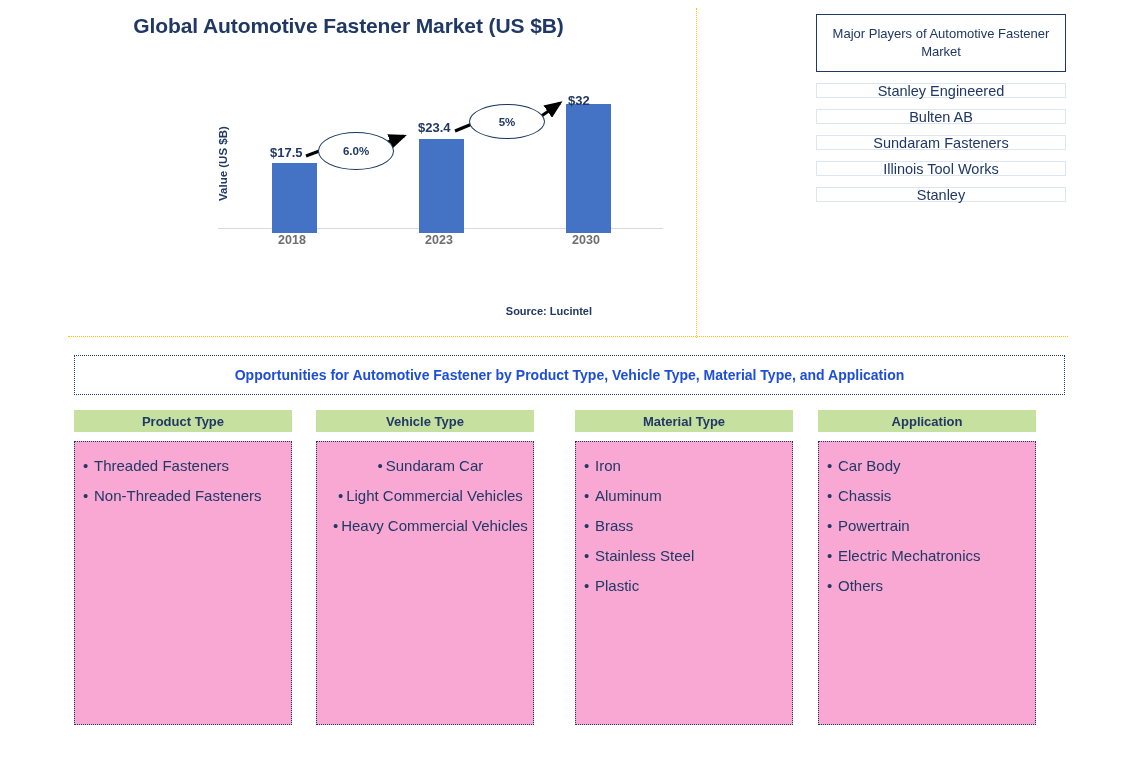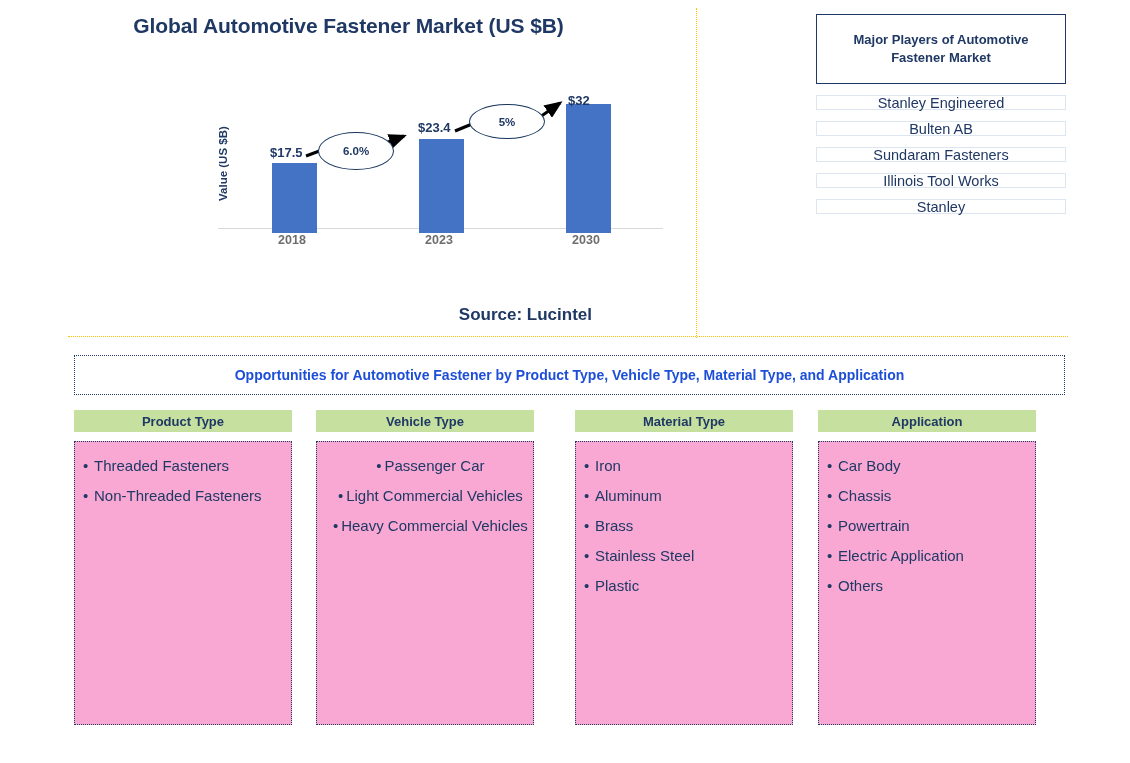--- a/index.html
+++ b/index.html
@@ -86,21 +86,21 @@
     justify-content: center;
     font-size: 11.5px;
     font-weight: bold;
     color: #1F3864;
   }
   #source-label {
     position: absolute;
     left: 0; top: 305px;
     width: 592px;
     text-align: right;
-    font-size: 17px;
+    font-size: 11px;
     font-weight: bold;
     color: #1F3864;
   }
   #vertical-divider {
     position: absolute;
     left: 696px; top: 8px;
     width: 0; height: 330px;
     border-left: 1.6px dotted #FFC000;
   }
   #horizontal-divider {
@@ -111,27 +111,27 @@
   }
 
   
   #players-panel {
     position: absolute;
     left: 816px; top: 14px;
     width: 250px;
   }
   #players-header {
     border: 1.6px solid #1F3864;
-    height: 70px;
+    height: 58px;
     display: flex;
     align-items: center;
     justify-content: center;
     text-align: center;
     font-size: 13px;
-    font-weight: bold;
+    font-weight: normal;
     color: #1F3864;
     line-height: 1.35;
     padding: 0 15px;
     box-sizing: border-box;
     background: #ffffff;
   }
   .player-box {
     margin-top: 11px;
     height: 15px;
     border: 1px solid #DCE6F1;
@@ -269,21 +269,21 @@
   <div class="category-header">Product Type</div>
   <div class="category-body">
       <div class="category-item">Threaded Fasteners</div>
       <div class="category-item">Non-Threaded Fasteners</div>
     </div>
 </div>
 
 <div class="category-col" style="left:316px;text-align:center;">
   <div class="category-header">Vehicle Type</div>
   <div class="category-body">
-      <div class="category-item">Passenger Car</div>
+      <div class="category-item">Sundaram Car</div>
       <div class="category-item">Light Commercial Vehicles</div>
       <div class="category-item">Heavy Commercial Vehicles</div>
     </div>
 </div>
 
 <div class="category-col" style="left:575px;">
   <div class="category-header">Material Type</div>
   <div class="category-body">
       <div class="category-item">Iron</div>
       <div class="category-item">Aluminum</div>
@@ -292,16 +292,16 @@
       <div class="category-item">Plastic</div>
     </div>
 </div>
 
 <div class="category-col" style="left:818px;">
   <div class="category-header">Application</div>
   <div class="category-body">
       <div class="category-item">Car Body</div>
       <div class="category-item">Chassis</div>
       <div class="category-item">Powertrain</div>
-      <div class="category-item">Electric Application</div>
+      <div class="category-item">Electric Mechatronics</div>
       <div class="category-item">Others</div>
     </div>
 </div>
 
 </body></html>

